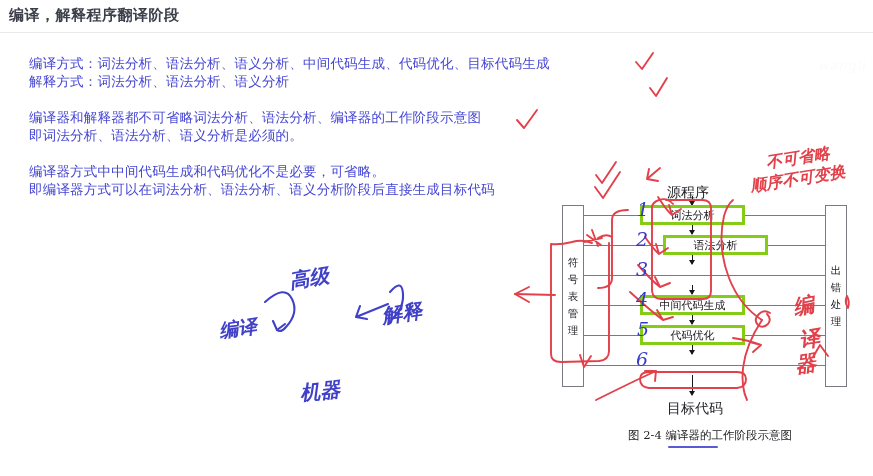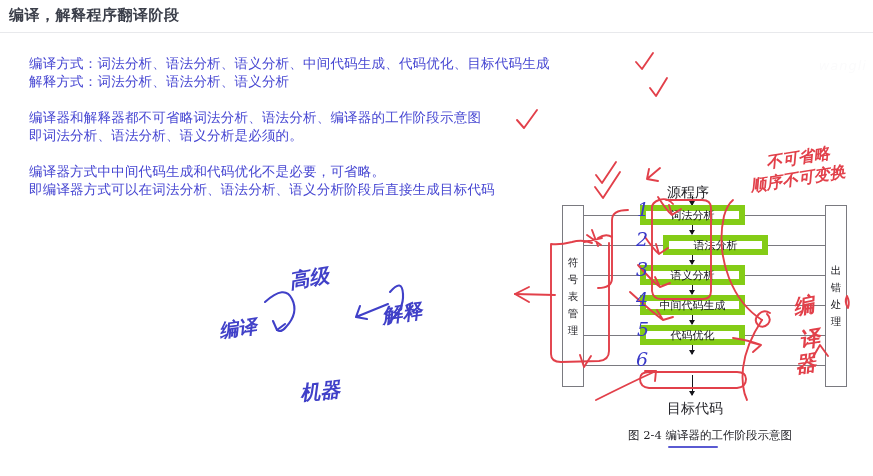--- a/index.html
+++ b/index.html
@@ -107,21 +107,21 @@
     line-height: 17px;
     color: #1f1f24;
     font-family: "DejaVu Serif", "Liberation Serif", serif;
   }
 
   .stage-box {
     position: absolute;
     left: 100px;
     width: 105px;
     height: 20px;
-    border: 6px solid #84cc16;
+    border: 3px solid #84cc16;
     box-sizing: border-box;
     background: #fff;
     font-size: 11px;
     color: #141418;
     display: flex;
     align-items: center;
     justify-content: center;
     font-family: "DejaVu Serif", "Liberation Serif", serif;
     white-space: nowrap;
   }
@@ -233,21 +233,20 @@
 
     <div class="rail" style="top:37px;"></div>
     <div class="rail" style="top:67px;"></div>
     <div class="rail" style="top:97px;"></div>
     <div class="rail" style="top:127px;"></div>
     <div class="rail" style="top:157px;"></div>
     <div class="rail" style="top:187px;"></div>
 
     <div class="stage-box" style="top:27px;">词法分析</div>
     <div class="stage-box" style="top:57px;margin-left:23px;">语法分析</div>
-    <div class="stage-box" style="top:87px;">语义分析</div>
     <div class="stage-box" style="top:117px;">中间代码生成</div>
     <div class="stage-box" style="top:147px;">代码优化</div>
 
     <div class="vconn" style="top:47px;height:9px;"></div>
     <div class="vconn" style="top:77px;height:9px;"></div>
     <div class="vconn" style="top:107px;height:9px;"></div>
     <div class="vconn" style="top:137px;height:9px;"></div>
     <div class="vconn" style="top:167px;height:9px;"></div>
     <div class="vconn" style="top:197px;height:20px;"></div>
 

